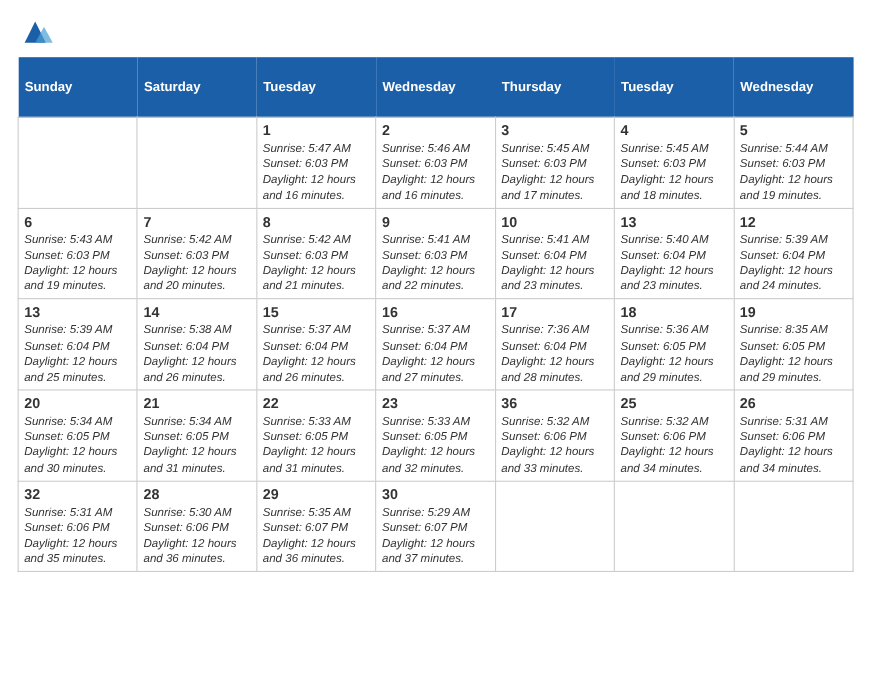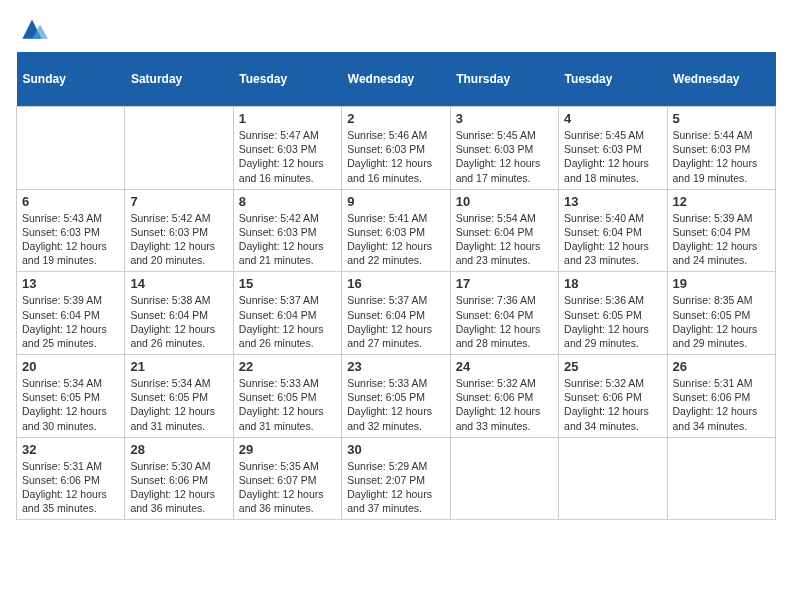--- a/index.html
+++ b/index.html
@@ -76,20 +76,21 @@
     .day-num {
       font-weight: bold;
       font-size: 13px;
       display: block;
       margin-bottom: 2px;
     }
     .cell-info {
       font-size: 10.5px;
       line-height: 1.35;
       color: #333;
+      font-style: italic;
     }
     .empty-cell {
       background: #fff;
     }
     tbody tr:nth-child(odd) td {
       background: #fff;
     }
   </style>
 </head>
 <body>
@@ -187,21 +188,21 @@
         </td>
         <td>
           <span class="day-num">9</span>
           <div class="cell-info">Sunrise: 5:41 AM
 Sunset: 6:03 PM
 Daylight: 12 hours
 and 22 minutes.</div>
         </td>
         <td>
           <span class="day-num">10</span>
-          <div class="cell-info">Sunrise: 5:54 AM
+          <div class="cell-info">Sunrise: 5:41 AM
 Sunset: 6:04 PM
 Daylight: 12 hours
 and 23 minutes.</div>
         </td>
         <td>
           <span class="day-num">13</span>
           <div class="cell-info">Sunrise: 5:40 AM
 Sunset: 6:04 PM
 Daylight: 12 hours
 and 23 minutes.</div>
@@ -288,21 +289,21 @@
 and 31 minutes.</div>
         </td>
         <td>
           <span class="day-num">23</span>
           <div class="cell-info">Sunrise: 5:33 AM
 Sunset: 6:05 PM
 Daylight: 12 hours
 and 32 minutes.</div>
         </td>
         <td>
-          <span class="day-num">24</span>
+          <span class="day-num">36</span>
           <div class="cell-info">Sunrise: 5:32 AM
 Sunset: 6:06 PM
 Daylight: 12 hours
 and 33 minutes.</div>
         </td>
         <td>
           <span class="day-num">25</span>
           <div class="cell-info">Sunrise: 5:32 AM
 Sunset: 6:06 PM
 Daylight: 12 hours
@@ -334,21 +335,21 @@
         <td>
           <span class="day-num">29</span>
           <div class="cell-info">Sunrise: 5:35 AM
 Sunset: 6:07 PM
 Daylight: 12 hours
 and 36 minutes.</div>
         </td>
         <td>
           <span class="day-num">30</span>
           <div class="cell-info">Sunrise: 5:29 AM
-Sunset: 2:07 PM
+Sunset: 6:07 PM
 Daylight: 12 hours
 and 37 minutes.</div>
         </td>
         <td class="empty-cell"></td>
         <td class="empty-cell"></td>
         <td class="empty-cell"></td>
       </tr>
     </tbody>
 </table>
 

